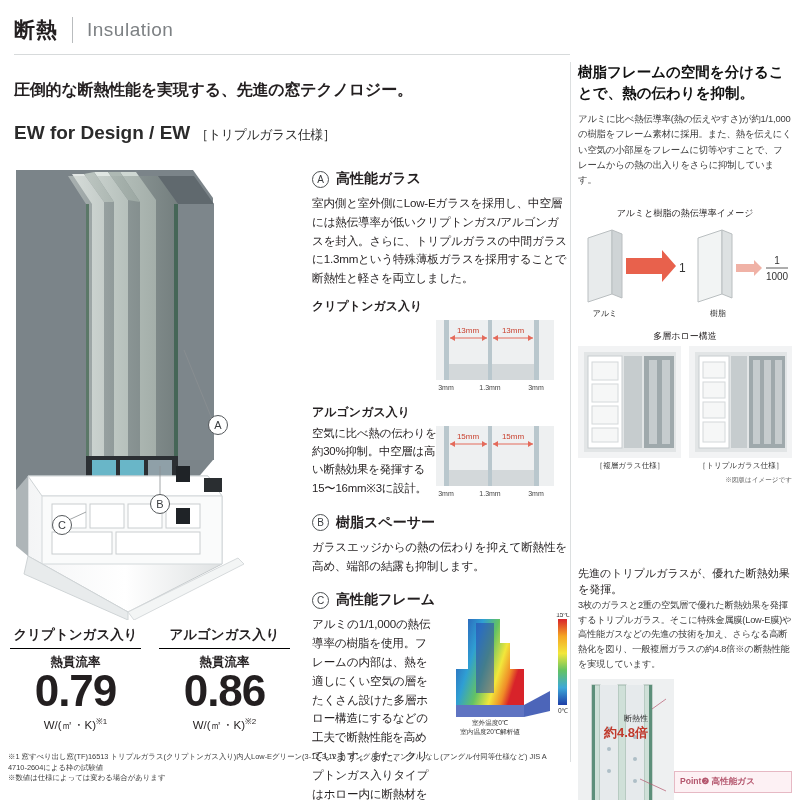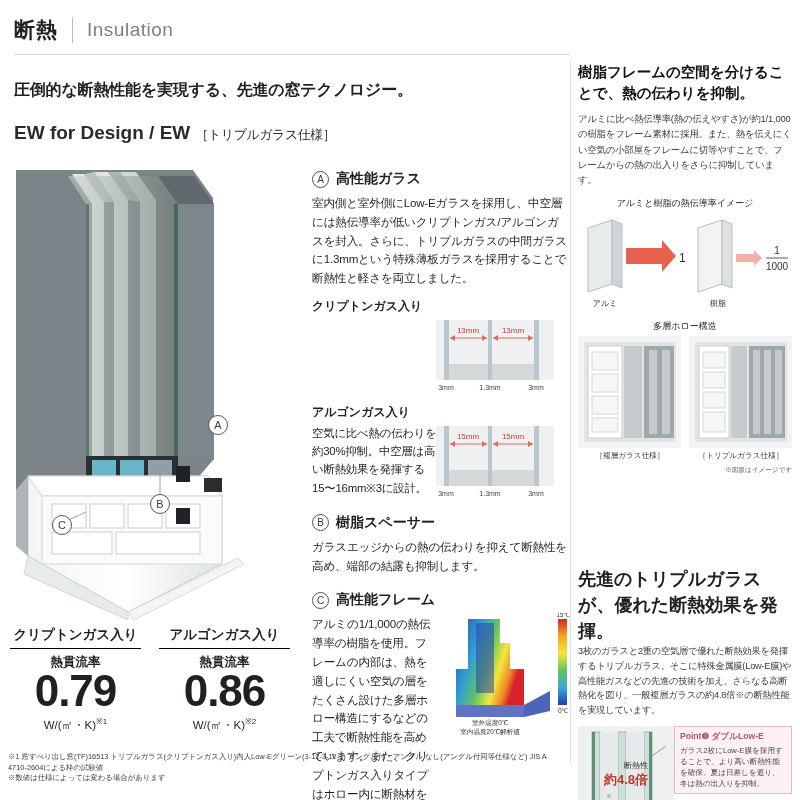--- a/index.html
+++ b/index.html
@@ -79,24 +79,24 @@
   .subitem .sub-t { font-size:12px; font-weight:bold; margin-bottom:3px; }
   .subitem .sub-b { font-size:11.4px; line-height:1.6; width:130px; letter-spacing:-.2px;}
 
   .gasfig { position:absolute; right:16px; top:-2px; width:118px;margin-top:24px; }
 
   
   .right { position:absolute; left:578px; top:62px; width:214px; }
   .rule-v { position:absolute; left:570px; top:62px; width:1px; height:700px; background:#dcdfe0; }
   .r-title { font-size:14.5px; font-weight:bold; line-height:1.45; color:#111; }
   .r-body { font-size:9.4px; line-height:1.62; margin-top:7px; color:#3a3a3a; letter-spacing:-.2px;}
-  .r-cap { font-size:9px; text-align:center; margin-top:10px; }
+  .r-cap { font-size:9px; text-align:center; margin-top:20px; }
 
   .sec2 { position:absolute; left:578px; top:566px; width:214px; }
-  .sec2 .t { font-size:18px; font-weight:bold; line-height:1.45; }
+  .sec2 .t { font-size:11px; font-weight:normal; line-height:1.45; }
   .sec2 .b { font-size:9.2px; line-height:1.6; margin-top:0; color:#3a3a3a; letter-spacing:-.2px; }
 
   .pointbox { border:1px solid #e6b9c4; background:#fdf1f4; padding:4px 5px; }
   .pointttl { font-size:8.6px; font-weight:bold; color:#b4566d; }
   .pointbody { font-size:7.6px; line-height:1.45; color:#4a4a4a; margin-top:2px; }
 </style>
 </head>
 <body>
 
 <div class="page">
@@ -407,24 +407,20 @@
           <circle cx="57" cy="102" r="2" fill="#aebfc7"></circle>
         <line x1="88" y1="20" x2="74" y2="30" stroke="#b4566d" stroke-width="0.7"></line>
         <line x1="88" y1="112" x2="62" y2="100" stroke="#b4566d" stroke-width="0.7"></line>
       </svg>
 
       <div style="position:absolute; left:26px; top:34px; text-align:right;">
         <div style="font-size:8px; color:#333;">断熱性</div>
         <div style="font-size:13px; font-weight:bold; color:#c0392b;">約4.8倍</div>
       </div>
 
-      <div class="pointbox" style="position:absolute; left:96px; top:0; width:118px;">
-        <div class="pointttl">Point❶ ダブルLow-E</div>
-        <div class="pointbody">ガラス2枚にLow-E膜を採用することで、より高い断熱性能を確保。夏は日差しを遮り、冬は熱の出入りを抑制。</div>
-      </div>
       <div class="pointbox" style="position:absolute; left:96px; top:92px; width:118px;">
         <div class="pointttl">Point❷ 高性能ガス</div>
 
       </div>
     </div>
 
   </div>
 
 </div>
 

